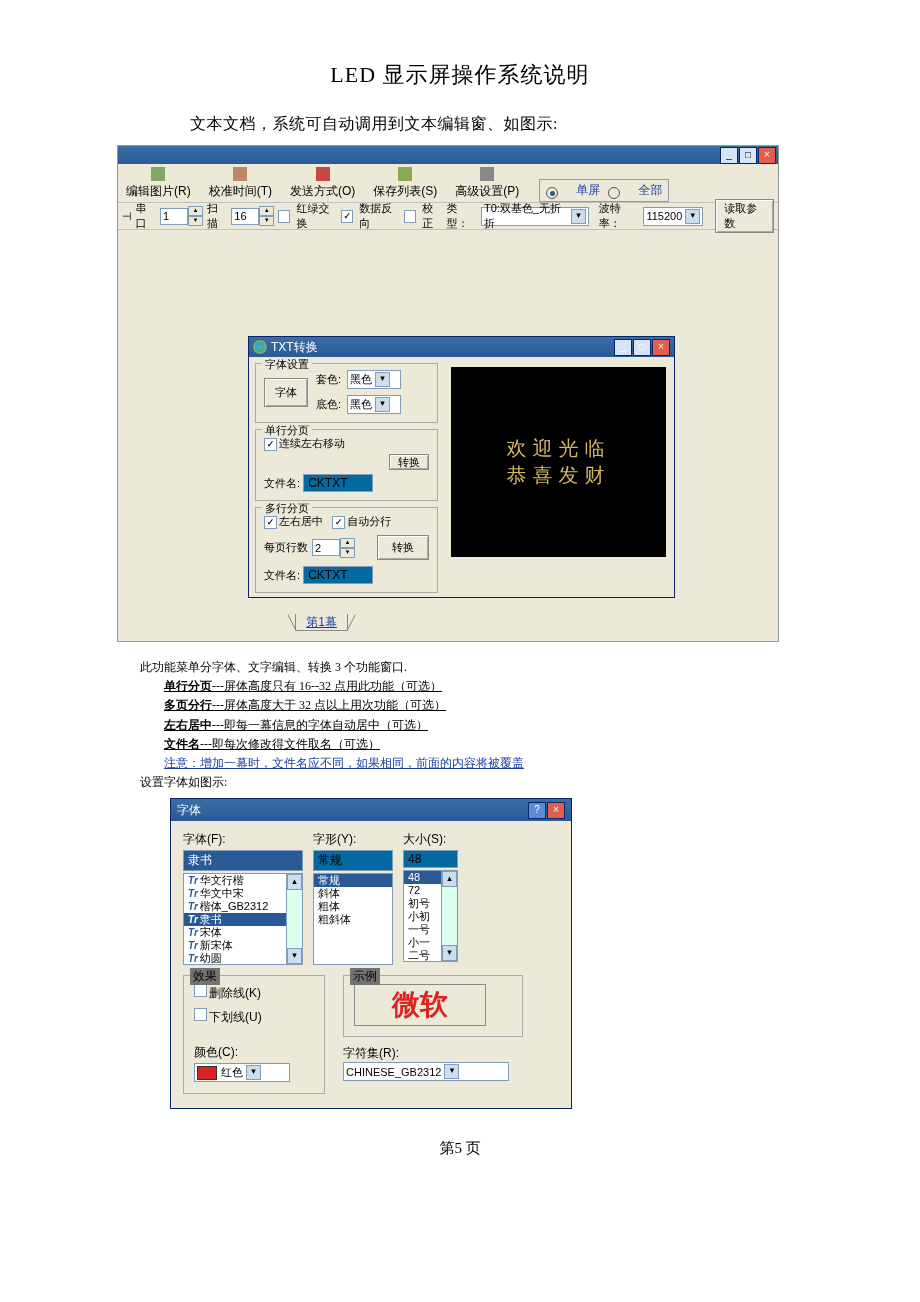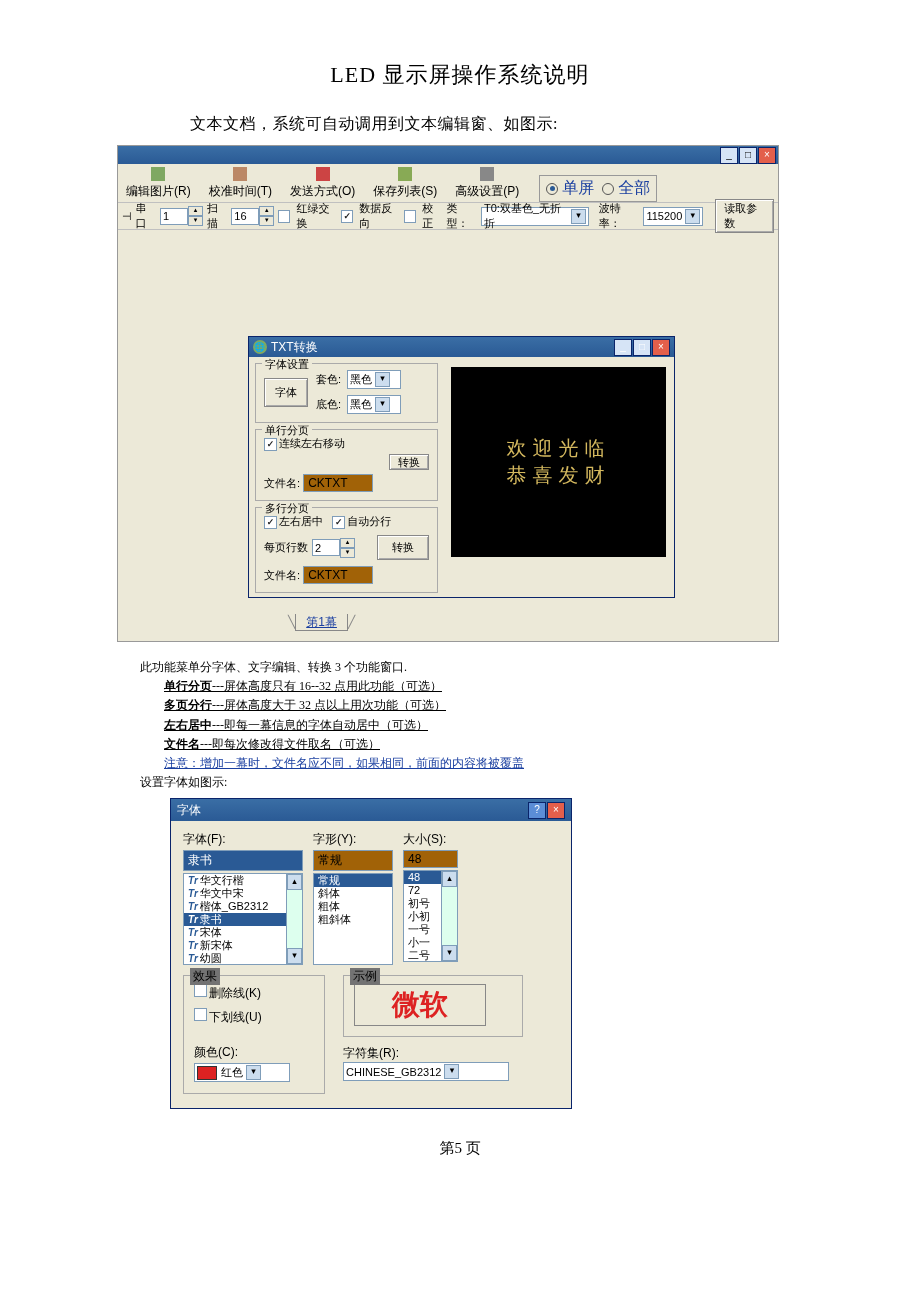--- a/index.html
+++ b/index.html
@@ -8,21 +8,21 @@
   .intro { margin-left: 190px; font-size: 16px; margin-bottom: 10px; letter-spacing: 0.5px; }
   .screenshot1 { width: 660px; margin: 0 0 0 117px; border: 1px solid #999; background: #ece9d8; height: 495px; position: relative; font-family: "SimSun", sans-serif; }
   .titlebar { height: 18px; background: linear-gradient(#3a6ea5,#2a5a95); position: relative; }
   .win-btns { position: absolute; right: 2px; top: 1px; display: flex; gap: 1px; }
   .win-btn { width: 16px; height: 15px; background: #d6e4f6; border: 1px solid #0a246a; font-size: 10px; line-height: 13px; text-align: center; font-family: sans-serif; }
   .win-btn.close { background: #e35f4b; color: #fff; }
   .menubar { height: 38px; background: #ece9d8; display: flex; align-items: flex-end; padding: 0 4px; font-size: 12px; border-bottom: 1px solid #c0c0c0; }
   .menubar .mitem { margin-right: 10px; display: flex; flex-direction: column; align-items: center; padding: 2px 4px; }
   .menubar .micon { width: 14px; height: 14px; margin-bottom: 2px; }
   .radio-box { margin-left: 6px; border: 1px solid #999; padding: 2px 6px; display: flex; align-items: center; gap: 8px; }
-  .radio-box label { display: flex; align-items: center; gap: 4px; font-size: 16px; }
+  .radio-box label { display: flex; align-items: flex-end; gap: 18px; font-size: 12px; }
   .radio-dot { width: 10px; height: 10px; border: 1px solid #555; border-radius: 50%; display: inline-flex; align-items: center; justify-content: center; }
   .radio-dot.on::after { content:''; width: 5px; height: 5px; background:#2a5a95; border-radius:50%; }
   .toolbar2 { height: 26px; border-bottom: 1px solid #c0c0c0; display: flex; align-items: center; font-size: 11px; padding: 0 4px; gap: 4px; background:#ece9d8; }
   .spin { display: inline-flex; align-items: center; }
   .spin input { width: 22px; height: 15px; font-size: 11px; border:1px solid #7f9db9; padding:0 2px; }
   .spin .arrows { display: flex; flex-direction: column; }
   .spin .arrows div { width: 13px; height: 8px; border:1px solid #7f9db9; background:#ece9d8; font-size:7px; line-height:6px; text-align:center; }
   .chk { width: 11px; height: 11px; border:1px solid #7f9db9; background:#fff; display:inline-flex; align-items:center; justify-content:center; font-size:9px; margin-right:2px; }
   .chk.on::after{ content:'✓'; font-size:9px; color:#222; font-weight:bold;}
   .btn { border:1px solid #888; background:#ece9d8; padding:1px 8px; font-size:11px; box-shadow: inset 1px 1px #fff, inset -1px -1px #aaa; }
@@ -48,21 +48,21 @@
   .bold { font-weight: bold; }
   .blue { color: #1a3fa0; }
 
   .font-dialog { width: 400px; margin: 6px 0 0 170px; border:1px solid #0a246a; background:#ece9d8; font-family:"SimSun",sans-serif; font-size:12px; }
   .fd-title { height:22px; background:linear-gradient(#3a6ea5,#2a5a95); color:#fff; display:flex; align-items:center; padding:0 6px; }
   .fd-title .wb { margin-left:auto; display:flex; gap:1px; }
   .fd-body { padding:10px 12px 14px; }
   .fd-cols { display:flex; gap:10px; }
   .fd-col { display:flex; flex-direction:column; }
   .fd-label { color:#000; margin-bottom:2px; }
-  .fd-input { border:1px solid #7f9db9; background:#a16207; padding:1px 4px; width:100%; box-sizing:border-box; font-size:12px; }
+  .fd-input { border:1px solid #7f9db9; background:#0369a1; padding:1px 4px; width:100%; box-sizing:border-box; font-size:12px; }
   .fd-input.sel { background:#2a5a95; color:#fff; }
   .fd-list { border:1px solid #7f9db9; background:#fff; height:90px; overflow:hidden; margin-top:2px; position:relative; }
   .fd-list .row { padding:0 4px; white-space:nowrap; font-size:11px; line-height:13px; }
   .fd-list .row.sel { background:#2a5a95; color:#fff; }
   .fd-list .scroll { position:absolute; right:0; top:0; bottom:0; width:15px; background:#dfe; border-left:1px solid #7f9db9; }
   .fd-list .scroll .sbtn { height:14px; background:#cde; border:1px solid #7f9db9; text-align:center; font-size:9px; line-height:12px; }
   .tt-icon { color:#2a5a95; font-size:10px; margin-right:2px; font-family:sans-serif; font-weight:bold; font-style:italic; }
   .fd-btncol { display:flex; flex-direction:column; gap:6px; margin-top:16px; }
   .fd-bottom { display:flex; gap:18px; margin-top:10px; }
   .fd-group { border:1px solid #aaa; padding:8px 10px 10px; position:relative; }

